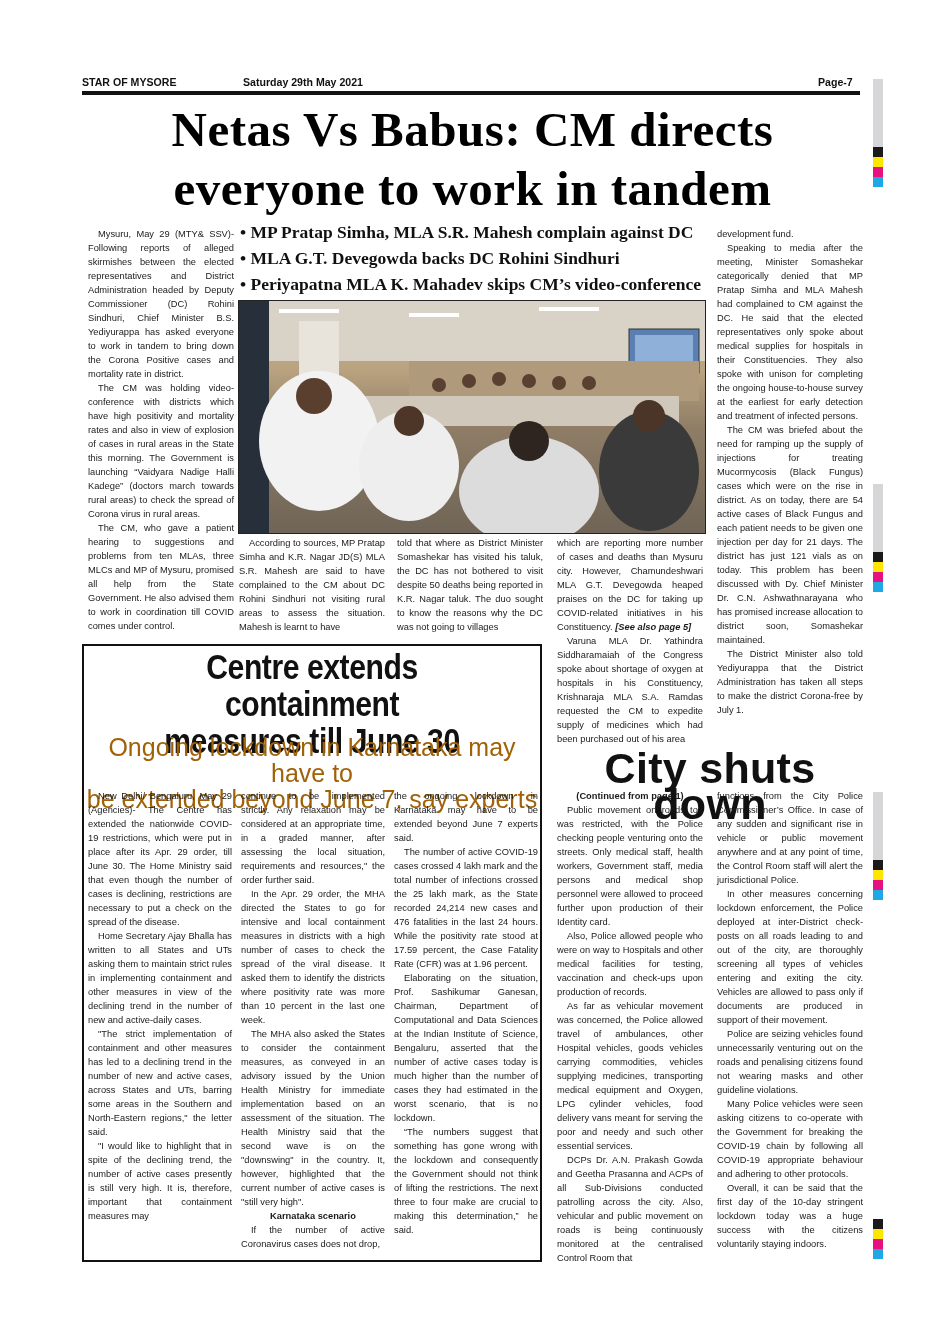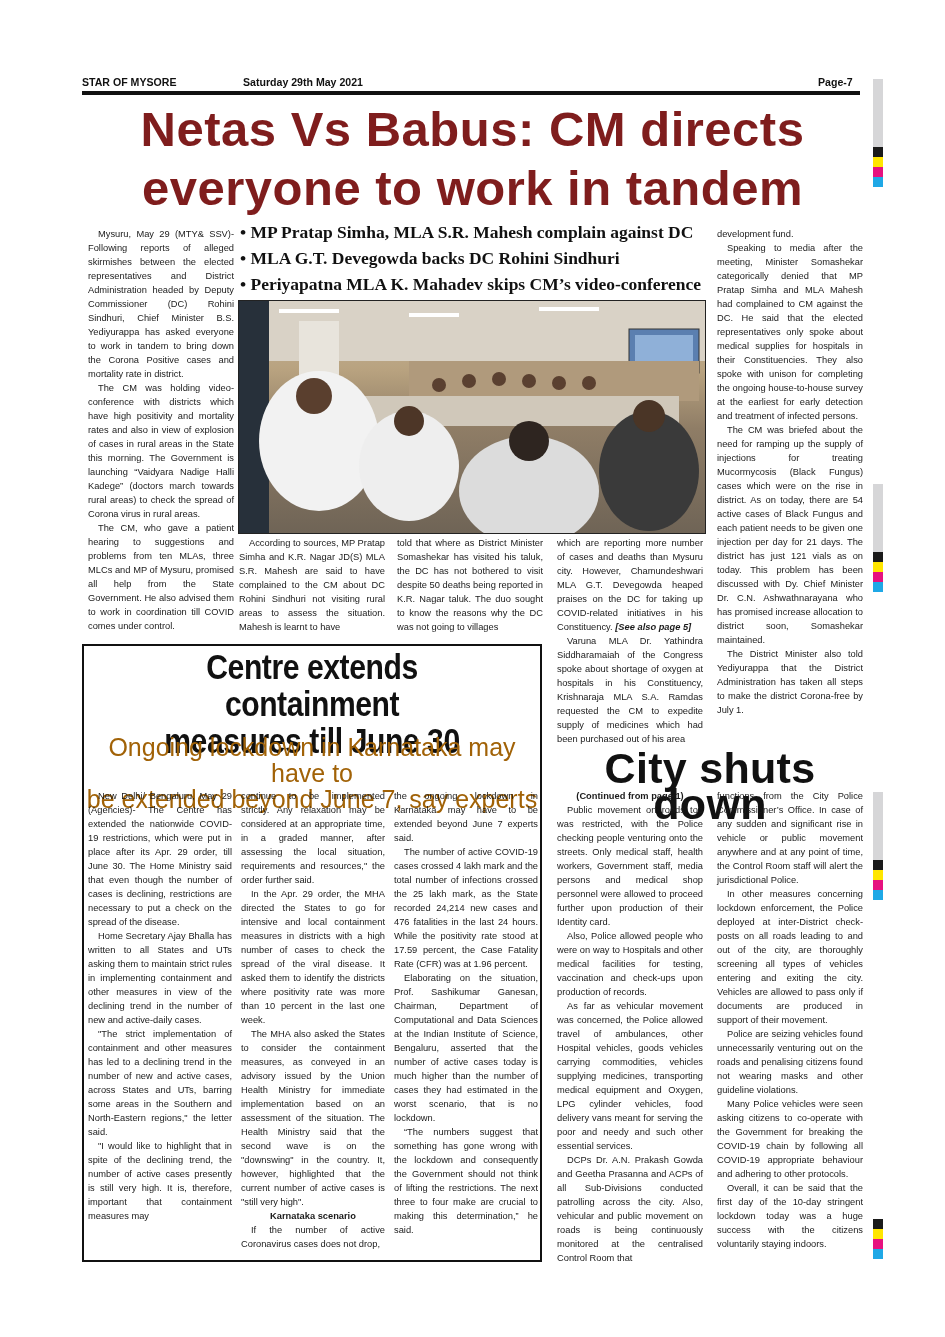--- a/index.html
+++ b/index.html
@@ -1,22 +1,22 @@
 <!DOCTYPE html>
 <html><head>
 <meta charset="utf-8">
 <style>
   html, body { margin:0; padding:0; background:#ffffff; }
   body { width:945px; height:1337px; position:relative; overflow:hidden;
          font-family:"Liberation Sans", sans-serif; color:#111; }
   .abs { position:absolute; }
   .hdr { top:76px; font-size:11.5px; font-weight:bold; letter-spacing:0; transform:scaleX(0.92); transform-origin:left; }
   .rule { left:82px; width:778px; top:91px; height:4px; background:#111; }
-  .headline { left:80px; width:785px; top:100px; text-align:center; color:#7f1d1d;
-              font-family:Liberation Sans, sans-serif; font-weight:bold;
+  .headline { left:80px; width:785px; top:100px; text-align:center; color:#000000;
+              font-family:Liberation Serif, serif; font-weight:bold;
               font-size:49px; line-height:59px; letter-spacing:0.5px; transform:scaleX(1.0); }
   .col { font-size:9.3px; line-height:14px; text-align:justify; color:#1a1a1a; }
   .col p { margin:0; text-indent:10px; }
   .col p.noind { text-indent:0; }
   .col .italic-bold { font-style:italic; font-weight:bold; }
   .subhead { text-align:center; font-weight:bold; text-indent:0 !important; }
   .bullets { left:240px; top:219px; width:470px; font-family:"Liberation Serif", serif; font-weight:bold;
              font-size:17.5px; line-height:26px; color:#111; }
   .bullets div { white-space:nowrap; }
   .photo { left:238px; top:300px; width:466px; height:232px; border:1px solid #222; overflow:hidden;

